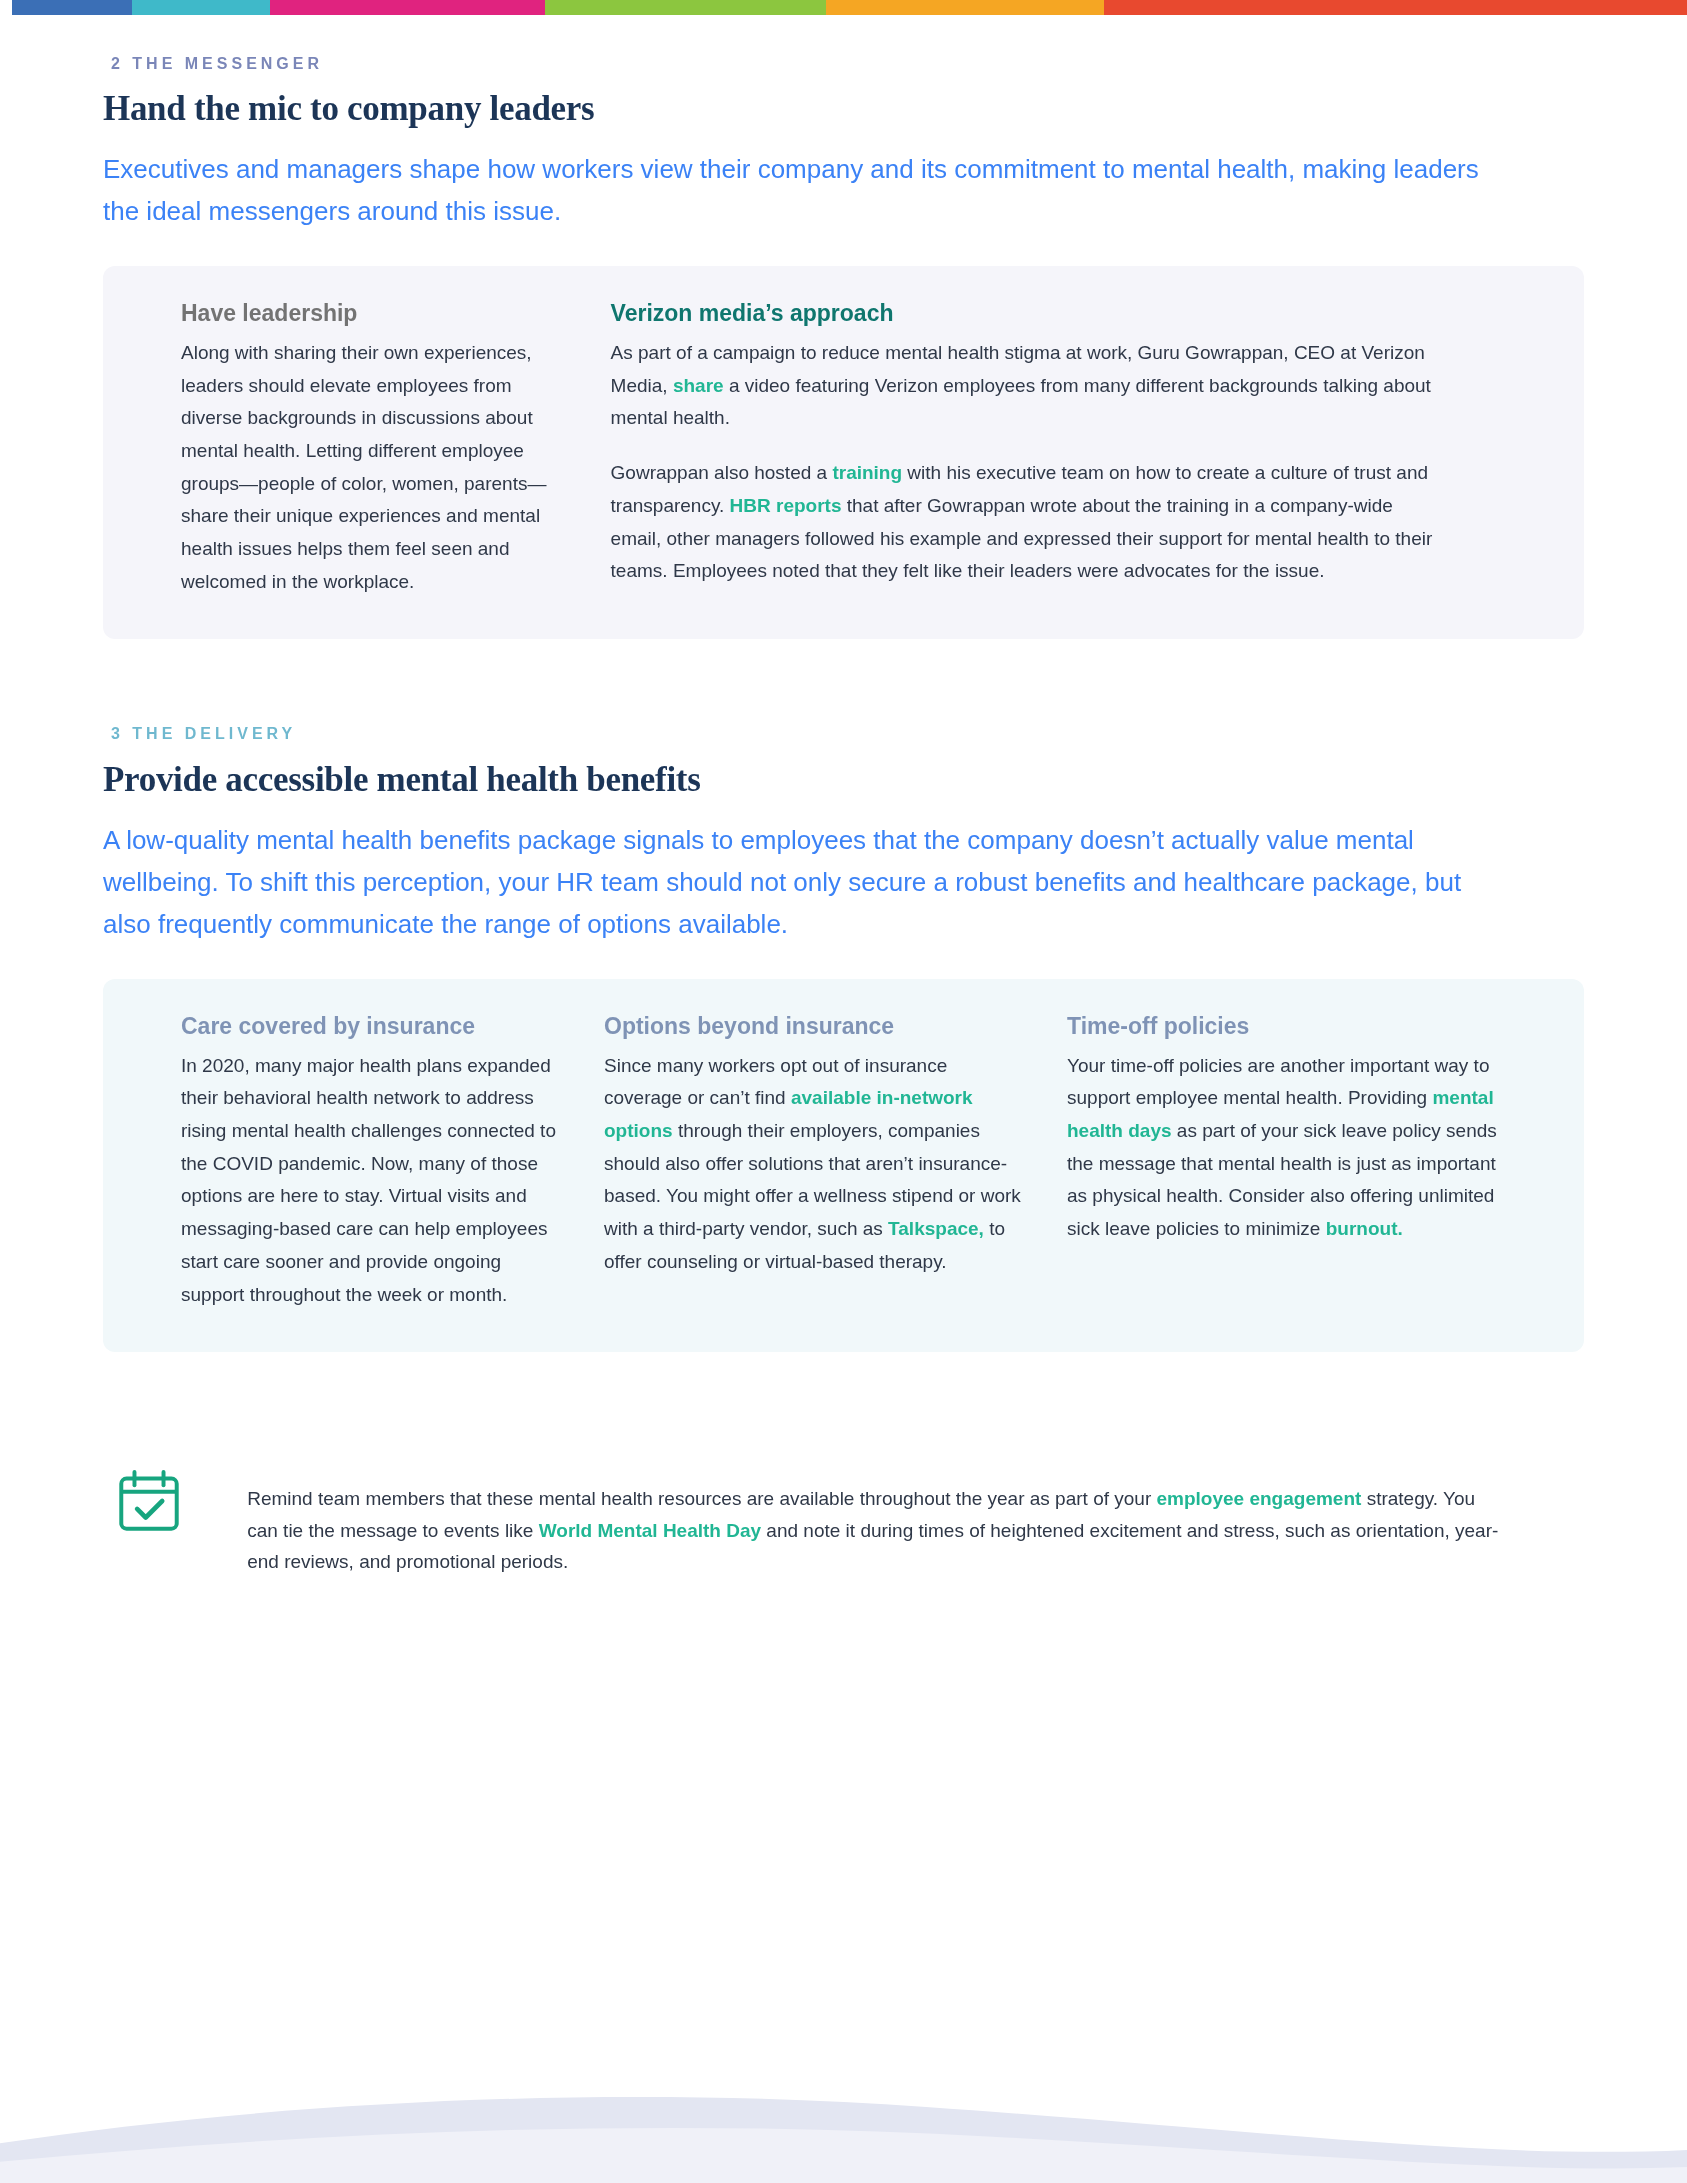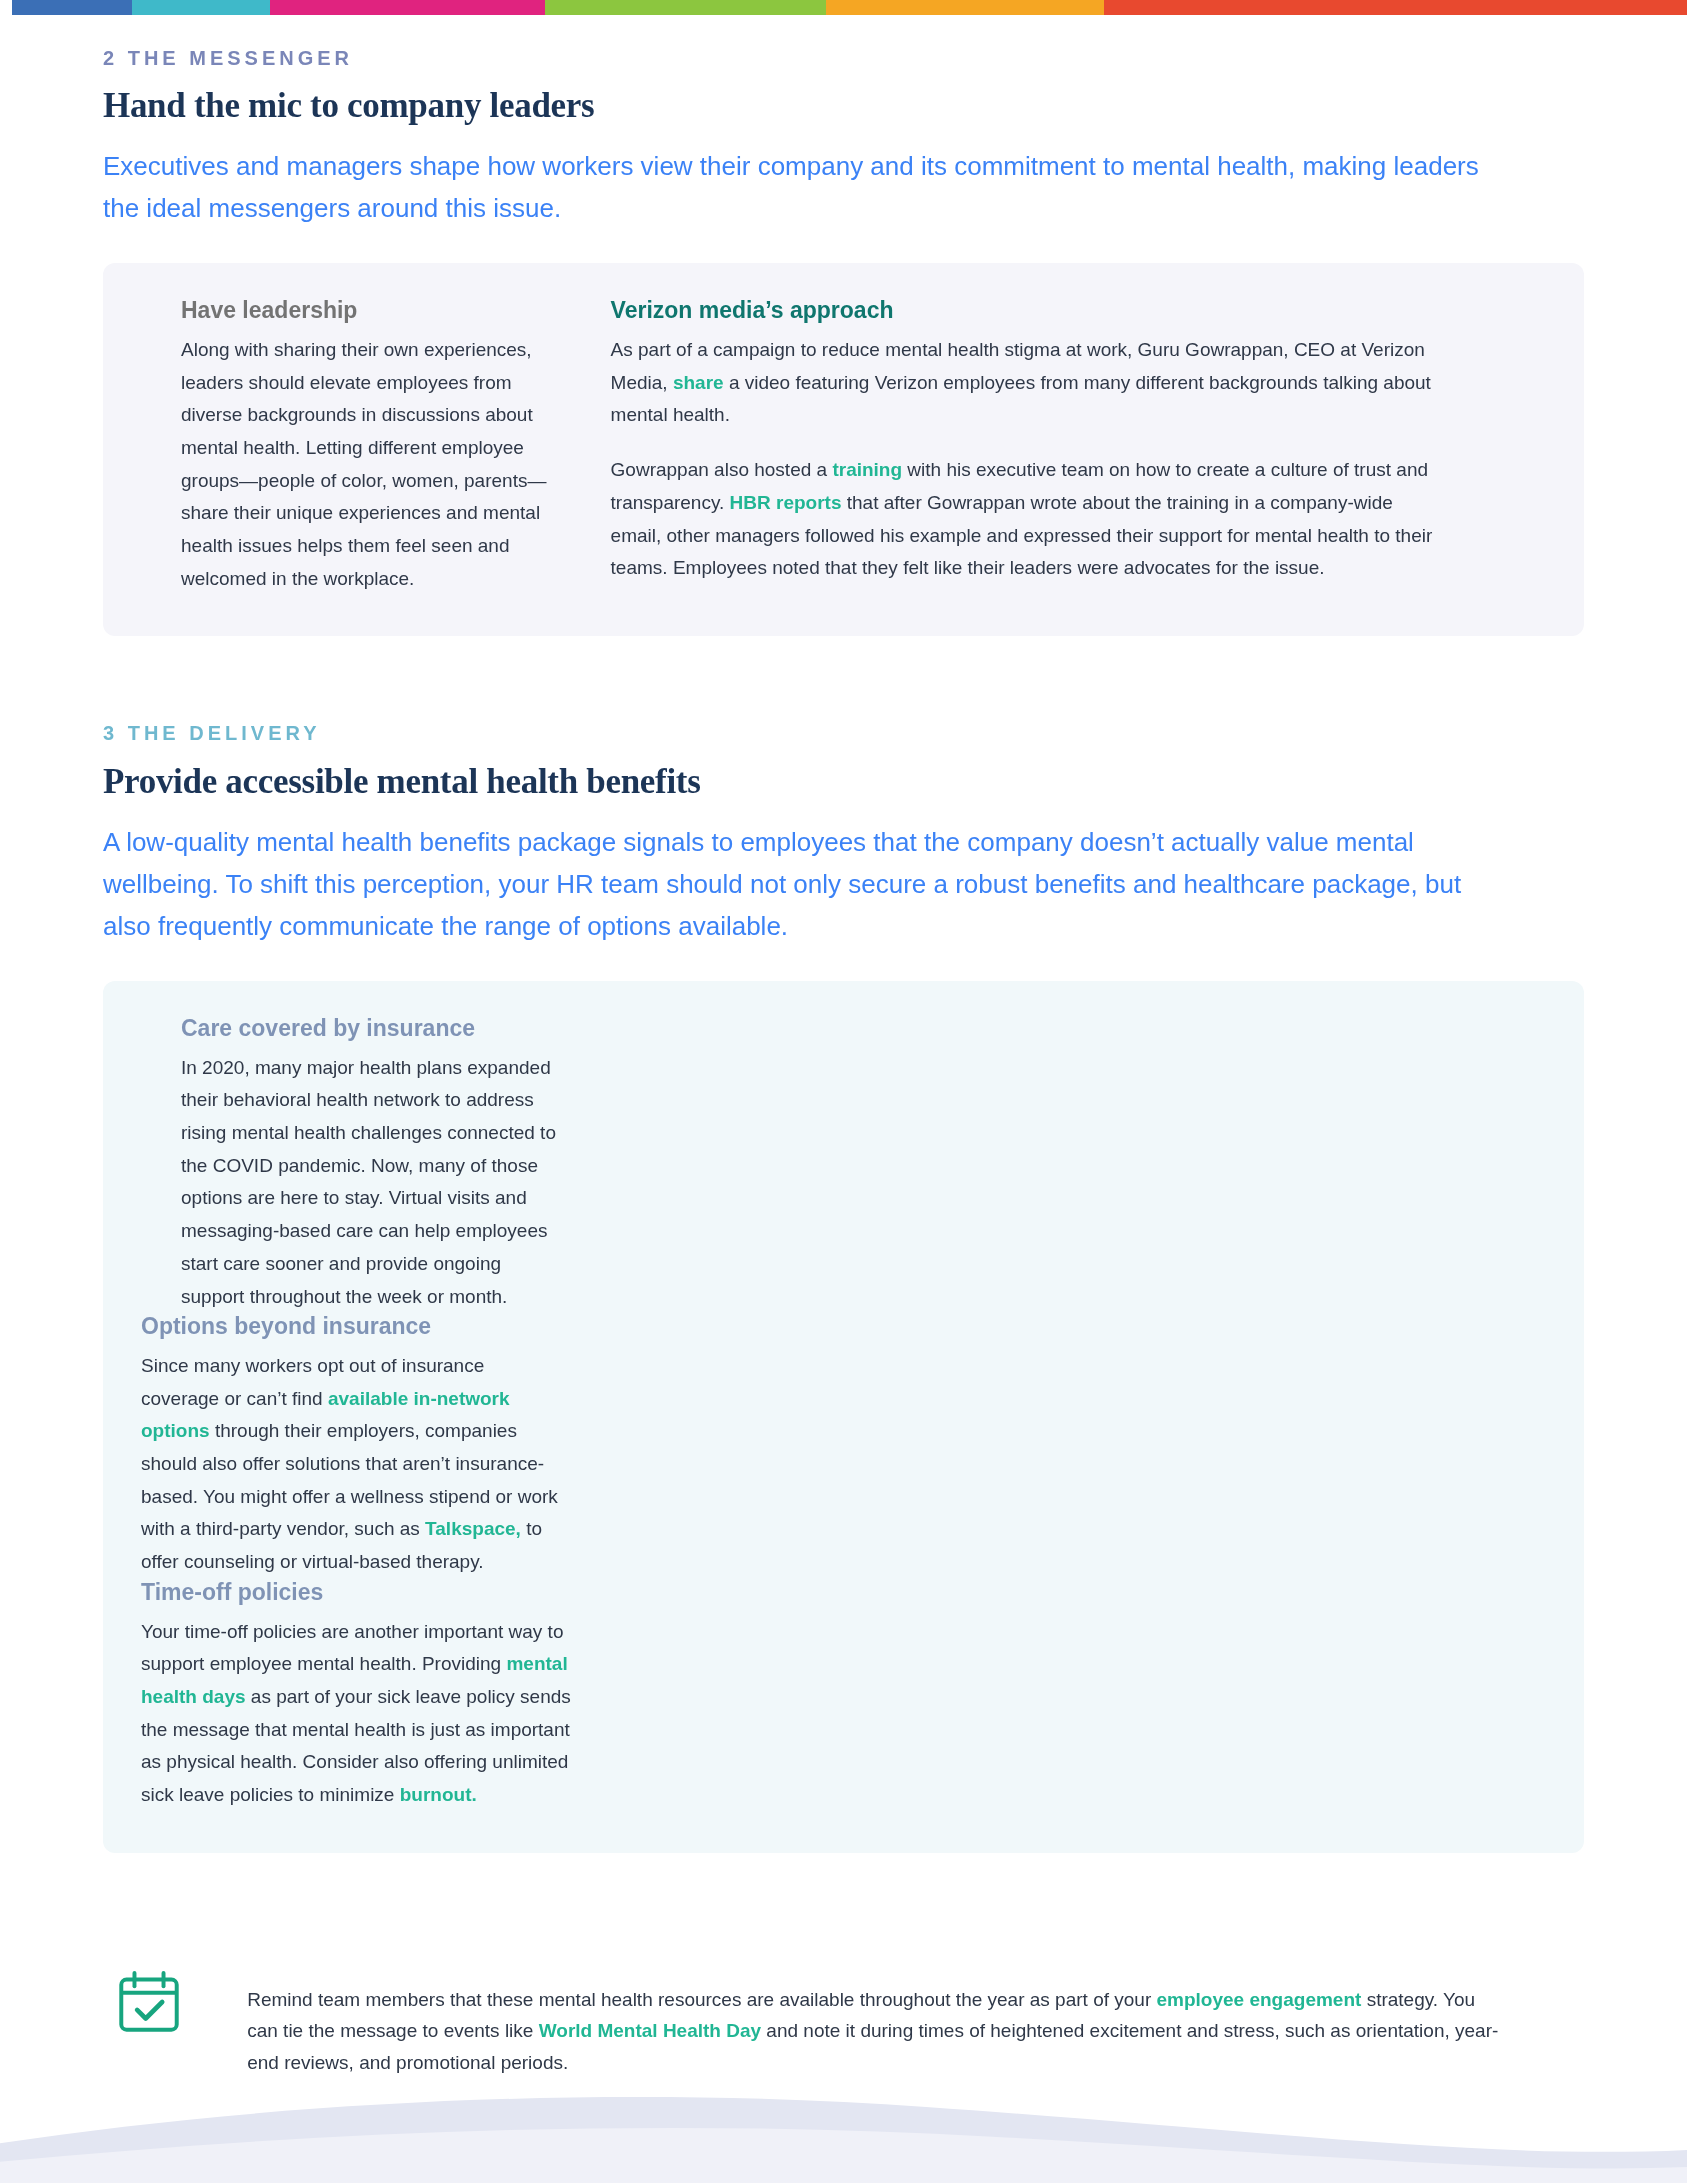--- a/index.html
+++ b/index.html
@@ -30,25 +30,25 @@
     position: absolute;
     top: 14.6px; left: 0;
     width: 1687px;
   }
 
   .content {
     padding: 0 103px 0 103px;
   }
 
   .eyebrow {
-    font-size: 20px;
+    font-size: 16px;
     letter-spacing: 4px;
     font-weight: 700;
     color: #7a86b8;
-    margin: 0;
+    margin: 8px;
     padding-top: 32px;
   }
   .eyebrow.delivery { color: #6fb8cf; }
 
   h1.headline {
     font-family: "Liberation Serif", serif;
     font-weight: 700;
     font-size: 35px;
     line-height: 1.05;
     color: #1c3557;
@@ -66,21 +66,21 @@
 
   
   .panel {
     margin-top: 34px;
     border-radius: 12px;
     padding: 34px 38px 41px 38px;
     display: flex;
     gap: 0;
   }
   .panel.messenger { background: #f5f5fa; }
-  .panel.delivery  { background: #f1f8fa; flex-direction: column; }
+  .panel.delivery  { background: #f1f8fa; }
 
   .col { box-sizing: border-box; }
 
   .panel.messenger .col-a { width: 463px; padding: 0 40px 0 40px; }
   .panel.messenger .col-b { width: 880px; padding: 0 40px 0 6.6px; }
 
   .panel.delivery .col-a { width: 463px; padding: 0 40px 0 40px; }
   .panel.delivery .col-b { width: 463px; padding: 0 40px 0 0; }
   .panel.delivery .col-c { width: 463px; padding: 0 13.2px 0 0; }
 

